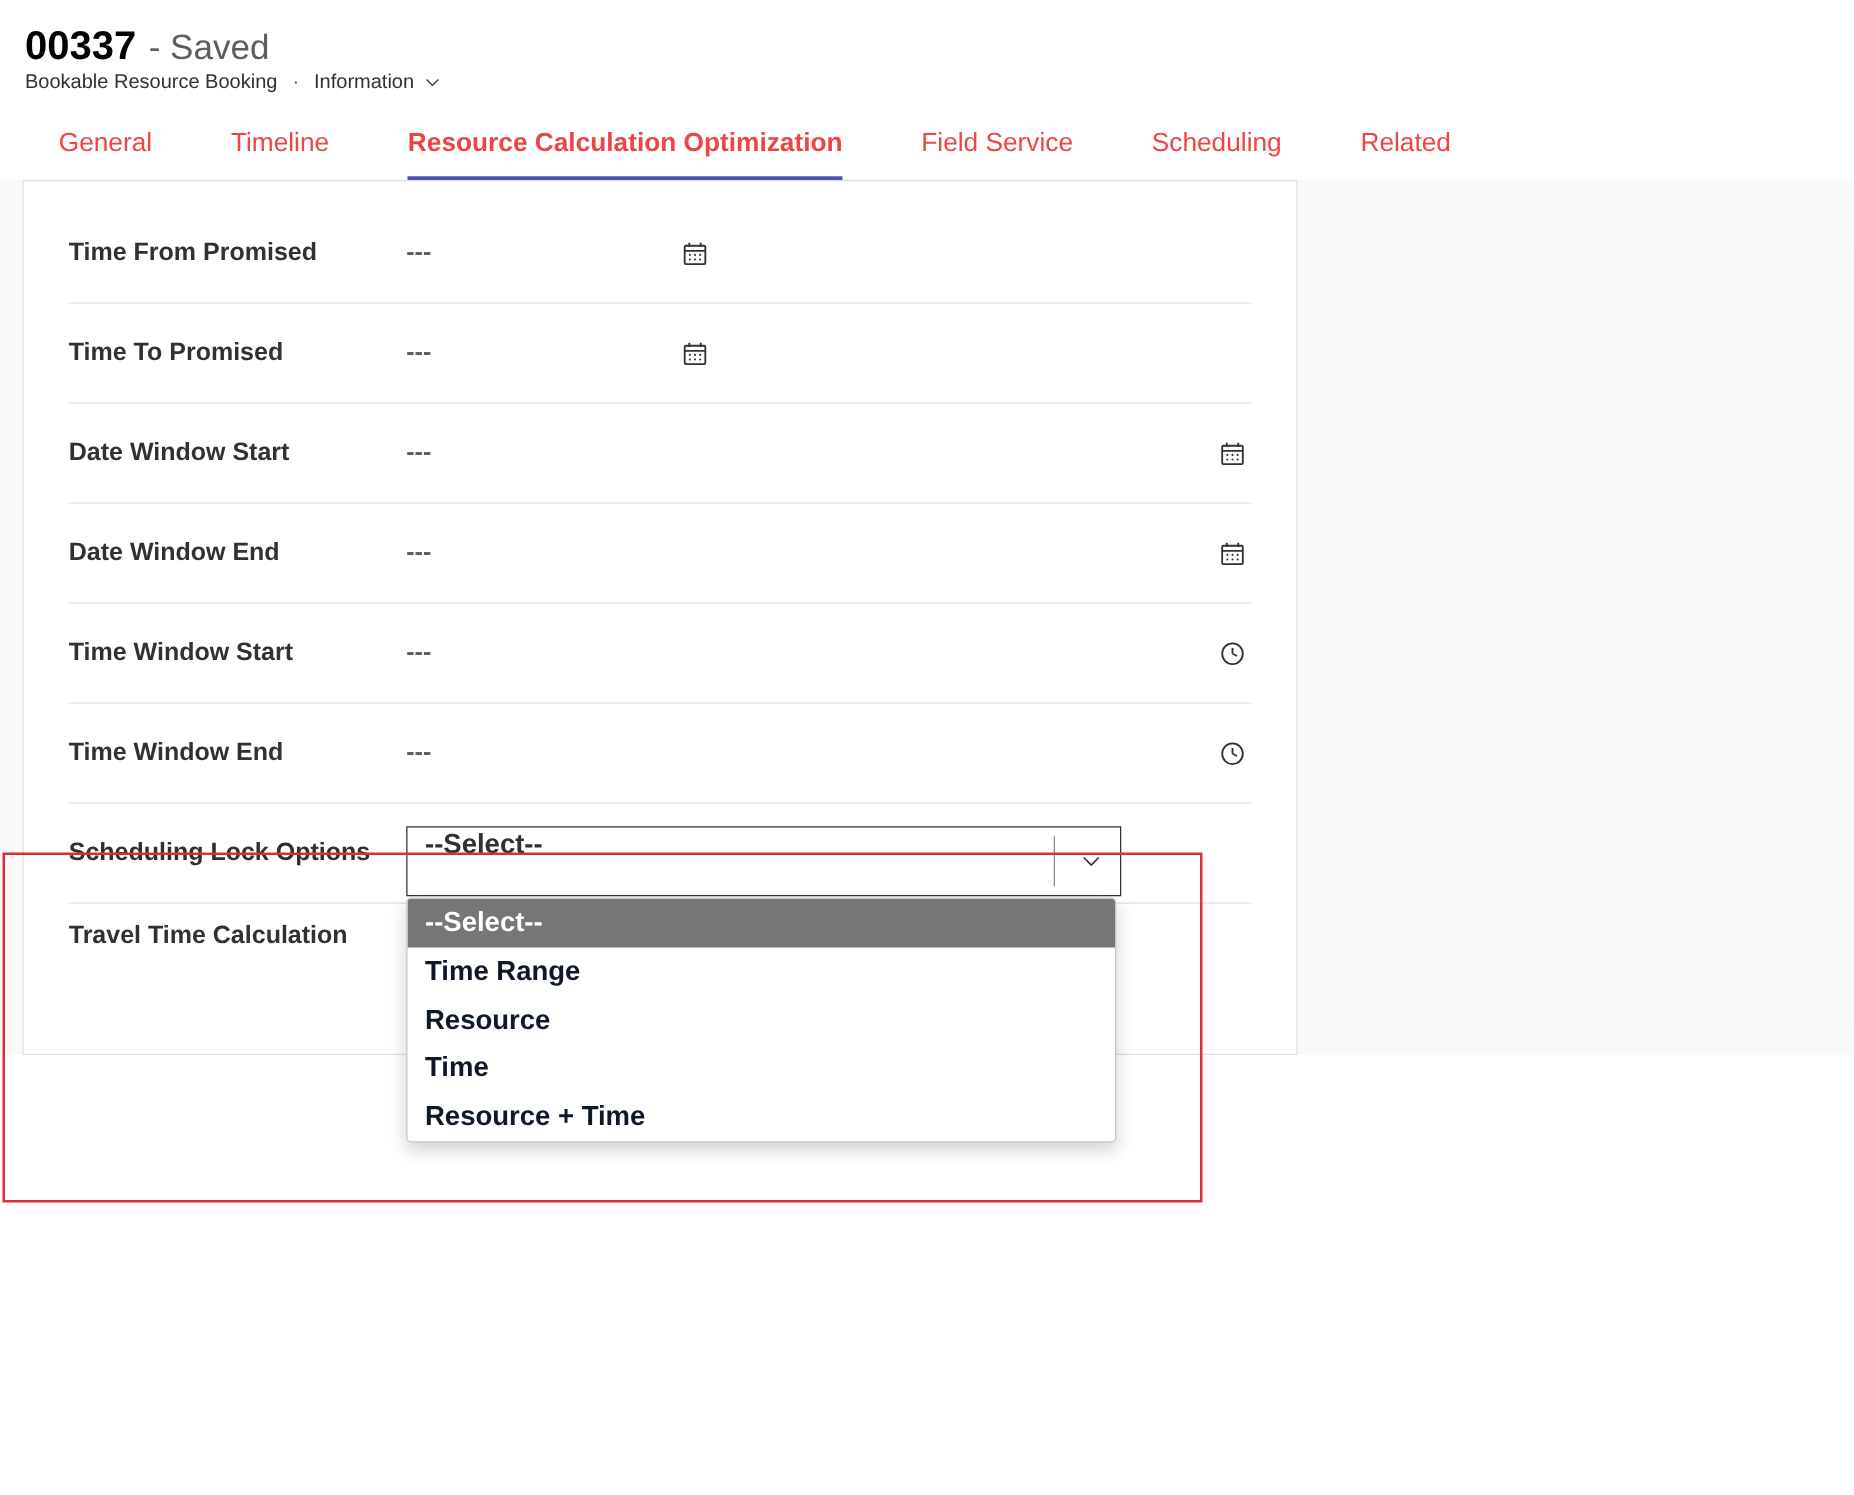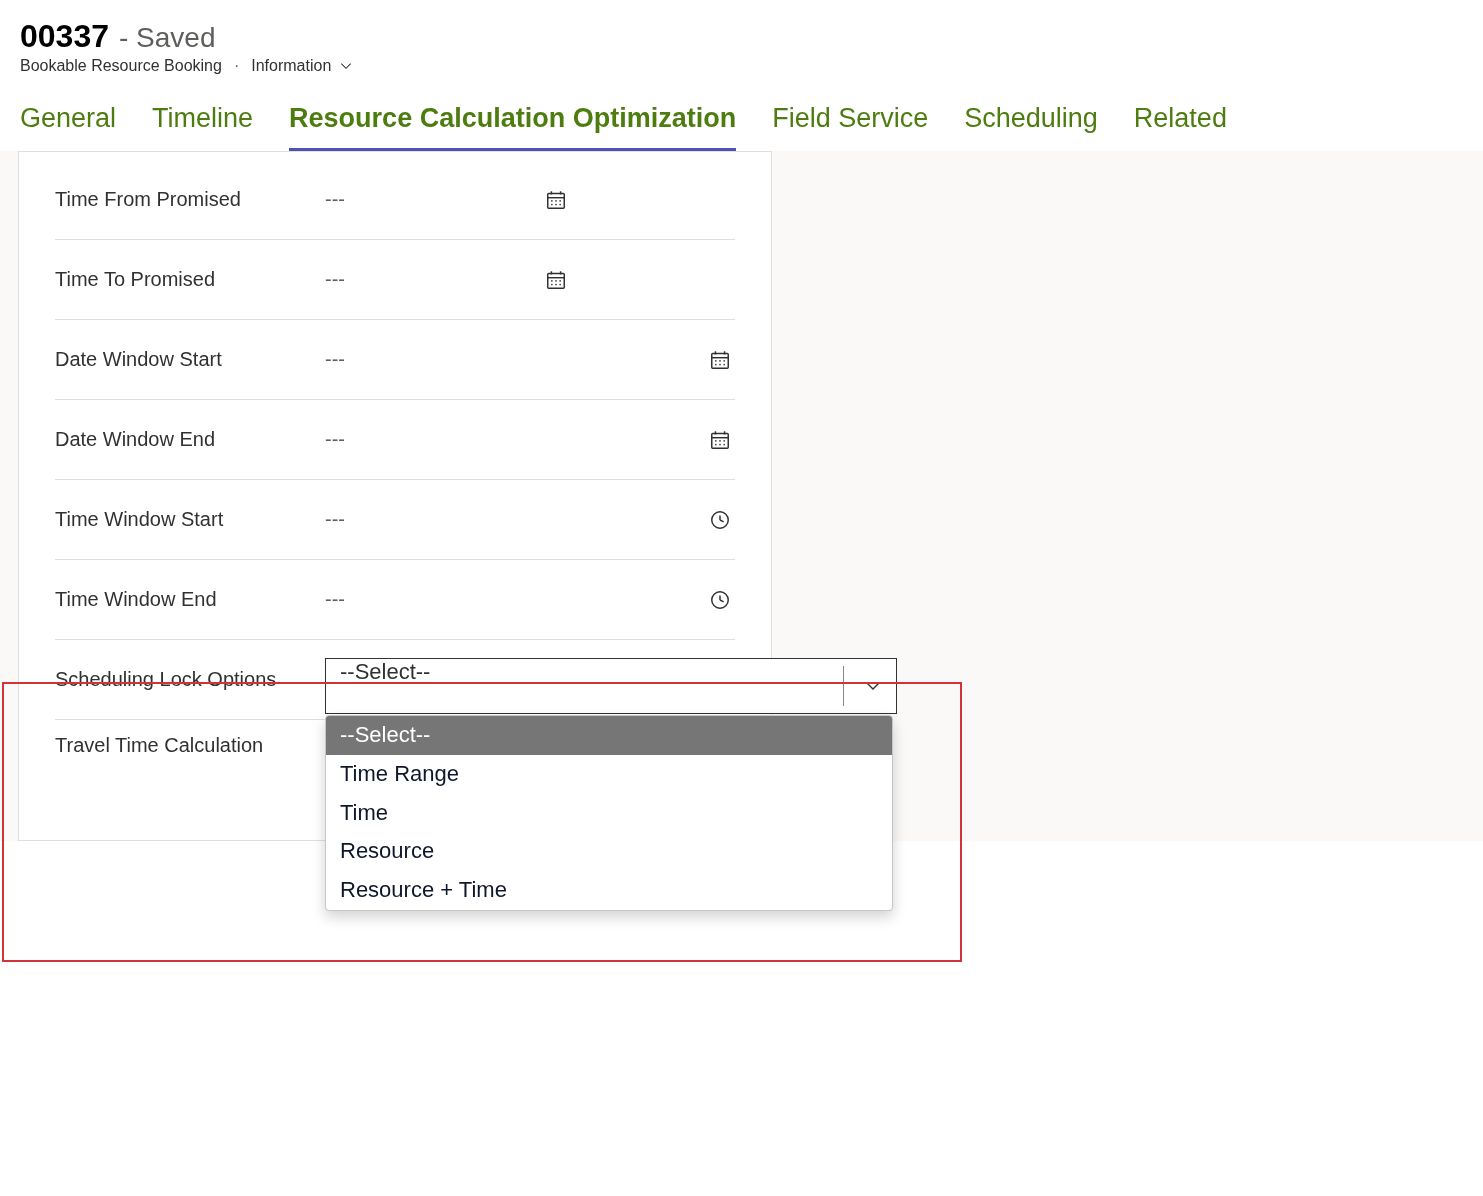--- a/index.html
+++ b/index.html
@@ -16,33 +16,35 @@
     .record-title { font-size: 32px; font-weight: 600; color: #000; }
     .saved-label { font-size: 28px; color: #605e5c; font-weight: 400; }
     .subtitle-row { display: flex; align-items: flex-end; gap: 12px; margin-top: 2px; font-size: 16px; color: #323130; }
     .entity-name { font-weight: 400; }
     .dot-sep { color: #605e5c; }
     .form-selector { display: flex; align-items: center; gap: 8px; cursor: pointer; }
     .chevron-down { width: 14px; height: 14px; }
 
     .tab-row { display: flex; gap: 36px; padding: 28px 20px 0 20px; background: #fff; }
     .tab {
-      font-size: 27px; color: #4d7c0f; padding-bottom: 14px;
+      font-size: 21px; color: #ef4444; padding-bottom: 14px;
       border-bottom: 3px solid transparent; cursor: pointer;
       white-space: nowrap;
+      margin-left: 27px;
     }
     .tab.active { font-weight: 600; border-bottom-color: #4f52b2; }
 
     .content-area { padding: 0 0 0 0; background: #faf9f8; }
     .form-panel {
       margin: 0 0 0 18px;
-      width: 754px;
+      width: 1020px;
       background: #fff;
       border: 1px solid #e1dfdd;
-      padding: 8px 0 40px 0;
+      padding: 18px 0 40px 0;
+      font-weight: bold;
     }
     .field-row {
       display: grid;
       grid-template-columns: 270px 1fr;
       align-items: center;
       column-gap: 0;
       min-height: 80px;
       margin: 0 36px;
       border-bottom: 1px solid #e1dfdd;
     }
@@ -218,22 +220,22 @@
           <span>--Select--</span>
           <span class="select-caret">
             <span class="divider-v"></span>
             <svg width="18" height="18" viewBox="0 0 24 24">
                 <use href="#ico-chevron-down"></use>
               </svg>
           </span>
           <div class="dropdown">
             <div class="dropdown-item selected"><span>--Select--</span></div>
             <div class="dropdown-item"><span>Time Range</span></div>
+            <div class="dropdown-item"><span>Resource</span></div>
             <div class="dropdown-item"><span>Time</span></div>
-            <div class="dropdown-item"><span>Resource</span></div>
             <div class="dropdown-item"><span>Resource + Time</span></div>
           </div>
         </div>
       </div>
     </div>
 
     <div class="field-row noborder" style="align-items:start; padding-top:4px;">
       <div class="field-label">Travel Time Calculation</div>
       <div class="field-value-wrap">
         <span class="field-value"></span>

